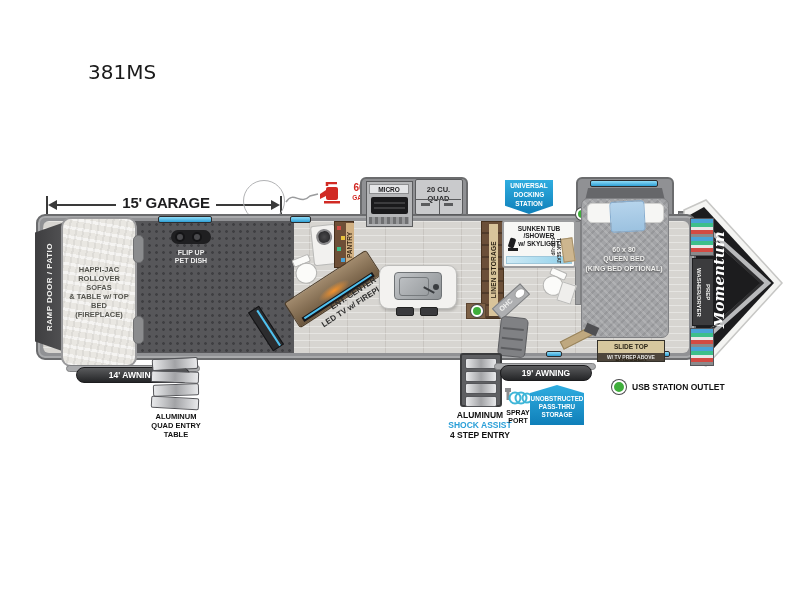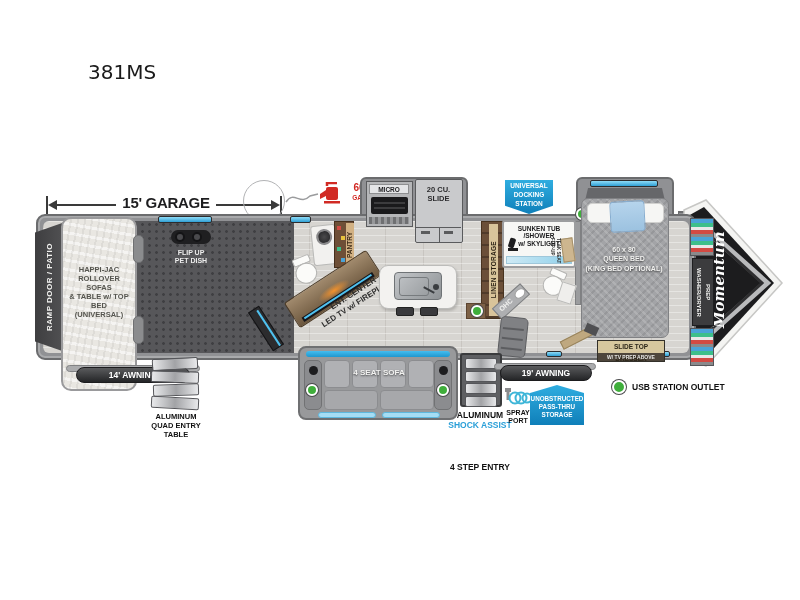--- a/index.html
+++ b/index.html
@@ -84,26 +84,26 @@
   <div class="abs bluewin" style="left:158px;top:216px;width:54px;height:7px;"></div>
   <div class="abs bluewin" style="left:290px;top:216px;width:21px;height:7px;"></div>
   <div class="abs bluewin" style="left:590px;top:180px;width:68px;height:7px;"></div>
   <div class="abs bluewin" style="left:546px;top:351px;width:16px;height:6px;"></div>
   <div class="abs bluewin" style="left:643px;top:351px;width:27px;height:6px;"></div>
 
   <div class="abs" style="left:35px;top:222px;width:30px;height:130px;background:linear-gradient(90deg,#3e3e40,#525254);clip-path:polygon(0 8%,100% 0,100% 100%,0 92%);display:flex;align-items:center;justify-content:center;">
     <span class="vtext lbl white" style="font-size:8px;letter-spacing:.5px;">RAMP DOOR / PATIO</span>
   </div>
 
-  <div class="abs crinkle-light" style="left:61px;top:217px;width:76px;height:174px;border:2px solid #9a9a9c;border-radius:10px;">
+  <div class="abs crinkle-light" style="left:61px;top:217px;width:76px;height:150px;border:2px solid #9a9a9c;border-radius:10px;">
     <div class="abs lbl" style="left:2px;top:46px;width:68px;font-size:7.5px;color:#55554f;">
       <span>HAPPI-JAC</span>
       <span>ROLLOVER SOFAS</span>
       <span>&amp; TABLE w/ TOP BED</span>
-      <span>(UNIVERSAL)</span>
+      <span>(FIREPLACE)</span>
     </div>
   </div>
   <div class="abs" style="left:133px;top:235px;width:11px;height:28px;background:#8b8c8e;border:1px solid #6f7072;border-radius:5px;"></div>
   <div class="abs" style="left:133px;top:316px;width:11px;height:28px;background:#8b8c8e;border:1px solid #6f7072;border-radius:5px;"></div>
 
   <div class="abs" style="left:171px;top:230px;width:40px;height:14px;background:#1f1f21;border-radius:7px;">
     <div class="abs" style="left:4px;top:2px;width:10px;height:10px;border-radius:50%;background:#4a4a4d;border:2px solid #141416;"></div>
     <div class="abs" style="left:21px;top:2px;width:10px;height:10px;border-radius:50%;background:#4a4a4d;border:2px solid #141416;"></div>
   </div>
   <div class="abs lbl" style="left:156px;top:249px;width:70px;font-size:7px;color:#ececec;">
@@ -145,24 +145,24 @@
   </div>
 
   <div class="abs" style="left:366px;top:181px;width:47px;height:46px;background:#b5b6b8;border:1.5px solid #5a5b5d;">
     <div class="abs lbl" style="left:2px;top:2px;width:40px;height:10px;background:#e4e5e7;border:1px solid #8e8f91;font-size:6.5px;line-height:10px;">MICRO</div>
     <div class="abs" style="left:4px;top:15px;width:37px;height:17px;background:#1a1a1c;border-radius:2px;">
       <div class="abs" style="left:3px;top:5px;width:31px;height:1.5px;background:#3c3c3e;"></div>
       <div class="abs" style="left:3px;top:10px;width:31px;height:1.5px;background:#3c3c3e;"></div>
     </div>
     <div class="abs" style="left:2px;bottom:2px;width:40px;height:7px;background:repeating-linear-gradient(90deg,#6f7072 0 3px,#97989a 3px 6px);"></div>
   </div>
-  <div class="abs" style="left:415px;top:179px;width:48px;height:64px;background:#c9cacc;border:1.5px solid #5a5b5d;border-radius:2px;">
+  <div class="abs" style="left:415px;top:179px;width:48px;height:36px;background:#c9cacc;border:1.5px solid #5a5b5d;border-radius:2px;">
     <div class="abs lbl" style="left:0;top:5px;width:45px;font-size:7.5px;color:#2a2a2c;">
       <span>20 CU.</span>
-      <span>SLIDE</span>
+      <span>QUAD</span>
     </div>
     <div class="abs" style="left:0;bottom:0;width:45px;height:15px;border-top:1.5px solid #5a5b5d;">
       <div class="abs" style="left:50%;top:0;width:1.5px;height:100%;background:#5a5b5d;"></div>
       <div class="abs" style="left:5px;top:3px;width:9px;height:3px;background:#5a5b5d;"></div>
       <div class="abs" style="left:28px;top:3px;width:9px;height:3px;background:#5a5b5d;"></div>
     </div>
   </div>
 
   <div class="abs" style="left:379px;top:265px;width:78px;height:44px;background:#f3f2f0;border:1.5px solid #bcbcba;border-radius:9px;box-shadow:1px 2px 3px rgba(0,0,0,.18);">
     <div class="abs" style="left:14px;top:6px;width:48px;height:28px;background:linear-gradient(135deg,#c3c6c9,#8e9295);border:1px solid #6f7376;border-radius:4px;">
@@ -254,55 +254,31 @@
     <div class="tread" style="width:46px;height:10px;margin:0 0 1px 1px;transform:rotate(2deg);"></div>
     <div class="tread" style="width:44px;height:10px;margin:0 0 1px 3px;transform:rotate(-2deg);"></div>
     <div class="tread" style="width:46px;height:10px;margin-left:1px;transform:rotate(3deg);"></div>
   </div>
   <div class="abs lbl" style="left:136px;top:412px;width:80px;font-size:7.5px;color:#111;">
     <span>ALUMINUM</span>
     <span>QUAD ENTRY</span>
     <span>TABLE</span>
   </div>
 
-  <div class="abs" style="left:298px;top:346px;width:160px;height:74px;background:#98999b;border:2px solid #6f7072;border-radius:8px;">
-    <div class="abs" style="left:6px;top:3px;width:144px;height:6px;background:linear-gradient(#45bdf0,#1f97cf);border-radius:3px;"></div>
-    <div class="abs" style="left:4px;top:12px;width:18px;height:50px;background:#8b8c8f;border:1px solid #717274;border-radius:5px;">
-      <div class="abs" style="left:4px;top:5px;width:9px;height:9px;border-radius:50%;background:#1c1c1e;"></div>
-    </div>
-    <div class="abs" style="left:134px;top:12px;width:18px;height:50px;background:#8b8c8f;border:1px solid #717274;border-radius:5px;">
-      <div class="abs" style="left:4px;top:5px;width:9px;height:9px;border-radius:50%;background:#1c1c1e;"></div>
-    </div>
-    <div class="abs dot" style="left:6px;top:36px;"></div>
-    <div class="abs dot" style="left:137px;top:36px;"></div>
-    <div class="abs" style="left:24px;top:12px;width:110px;height:28px;display:flex;gap:2px;">
-      <div style="flex:1;background:#b0b1b4;border:1px solid #8c8d90;border-radius:4px;"></div>
-      <div style="flex:1;background:#b0b1b4;border:1px solid #8c8d90;border-radius:4px;"></div>
-      <div style="flex:1;background:#b0b1b4;border:1px solid #8c8d90;border-radius:4px;"></div>
-      <div style="flex:1;background:#b0b1b4;border:1px solid #8c8d90;border-radius:4px;"></div>
-    </div>
-    <div class="abs" style="left:24px;top:42px;width:110px;height:20px;display:flex;gap:2px;">
-      <div style="flex:1;background:#a7a8ab;border:1px solid #8c8d90;border-radius:4px;"></div>
-      <div style="flex:1;background:#a7a8ab;border:1px solid #8c8d90;border-radius:4px;"></div>
-    </div>
-    <div class="abs lbl white" style="left:24px;top:20px;width:110px;font-size:8px;text-shadow:0 1px 2px rgba(0,0,0,.6);">4 SEAT SOFA</div>
-    <div class="abs" style="left:18px;top:64px;width:58px;height:6px;background:#a5ddf4;border:1px solid #5fb8dd;border-radius:3px;"></div>
-    <div class="abs" style="left:82px;top:64px;width:58px;height:6px;background:#a5ddf4;border:1px solid #5fb8dd;border-radius:3px;"></div>
-  </div>
 
   <div class="abs" style="left:460px;top:353px;width:42px;height:54px;background:#5f6063;border:2px solid #3a3b3d;border-radius:3px;padding:3px;">
     <div class="tread" style="height:9px;margin-bottom:1.5px;"></div>
     <div class="tread" style="height:9px;margin-bottom:1.5px;"></div>
     <div class="tread" style="height:9px;margin-bottom:1.5px;"></div>
     <div class="tread" style="height:9px;"></div>
   </div>
   <div class="abs lbl" style="left:430px;top:410px;width:100px;font-size:8.5px;line-height:1.2;">
     <span style="color:#111;">ALUMINUM</span>
     <span style="color:#2a9fd8;">SHOCK ASSIST</span>
-    <span style="color:#111;margin-top:32px;">4 STEP ENTRY</span>
+    <span style="color:#111;">4 STEP ENTRY</span>
   </div>
 
   <div class="abs rail" style="left:494px;top:363px;width:102px;height:7px;"></div>
   <div class="abs pill" style="left:500px;top:365px;width:92px;height:16px;font-size:8.5px;">19' AWNING</div>
 
   <svg class="abs" style="left:504px;top:386px;" width="28" height="22">
     <path d="M4,4 L4,14" stroke="#8a8b8d" stroke-width="3"></path>
     <rect x="1" y="2" width="6" height="4" fill="#8a8b8d"></rect>
     <circle cx="11" cy="12" r="5.5" stroke="#3fb6d8" stroke-width="2" fill="none"></circle>
     <circle cx="17" cy="12" r="5.5" stroke="#3fb6d8" stroke-width="2" fill="none"></circle>

